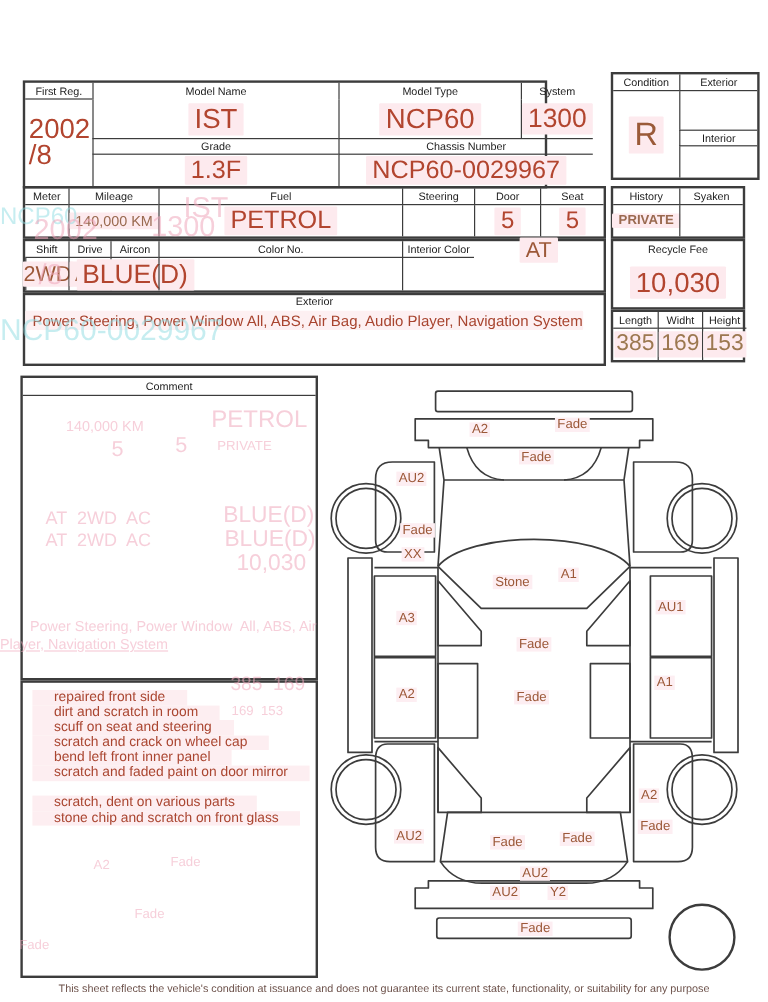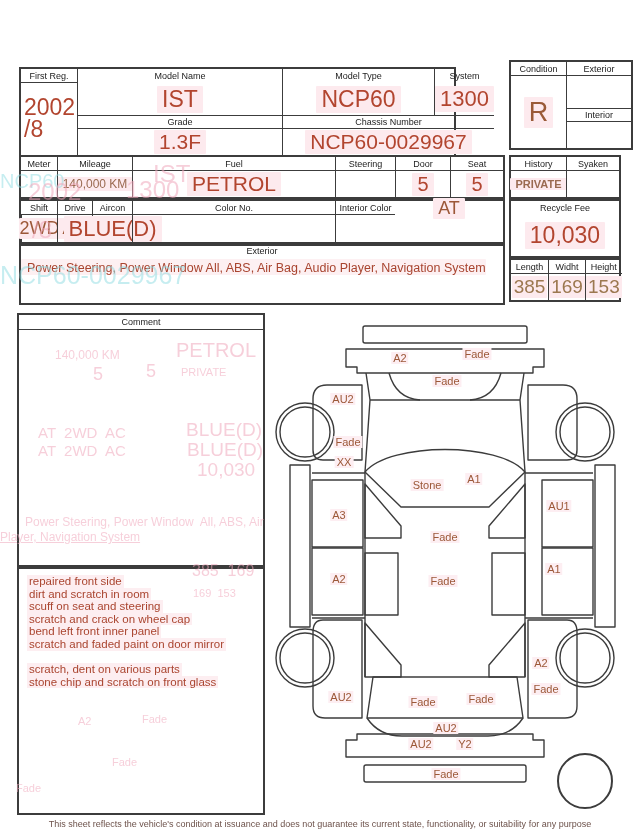--- a/index.html
+++ b/index.html
@@ -47,21 +47,21 @@
   #lwh{left:509px;top:258px;width:112px;height:44px;
       grid-template-columns:37px 37px 1fr;grid-template-rows:14px 1fr;}
   
   .bigbox{position:absolute;border:2px solid #3c3c3c;box-sizing:border-box;background:transparent;}
   #commentBox{left:17px;top:313px;width:248px;height:254px;}
   #noteBox{left:17px;top:567px;width:248px;height:248px;}
   .boxhdr{height:14px;border-bottom:1px solid #3c3c3c;display:flex;align-items:center;justify-content:center;
           font-size:9px;color:#1c1c1c;}
   #noteLines{padding:6px 0 0 8px;}
   .note-line{font-size:11.5px;line-height:12.6px;color:#aa4530;width:max-content;background:#fdeef1;
-             padding:0 2px;min-height:12.6px;white-space:pre;}
+             padding:0 18px;min-height:12.6px;white-space:pre;}
   
   #diagram{left:265px;top:310px;width:375px;height:505px;}
   #diagram svg{position:absolute;left:0;top:0;}
   .dlab{position:absolute;transform:translate(-50%,-50%);font-size:11px;color:#9c5838;
         background:#fdeef2;padding:0 2px;white-space:nowrap;z-index:2;}
   
   .ghost{position:absolute;pointer-events:none;white-space:pre;z-index:3;font-weight:500;}
   .g-pink{color:#f0a8bc;opacity:.55;} .g-cyan{color:#8fdce2;opacity:.5;}
   
   .footer{left:0;top:819px;width:640px;text-align:center;font-size:9px;color:#6d524b;}

